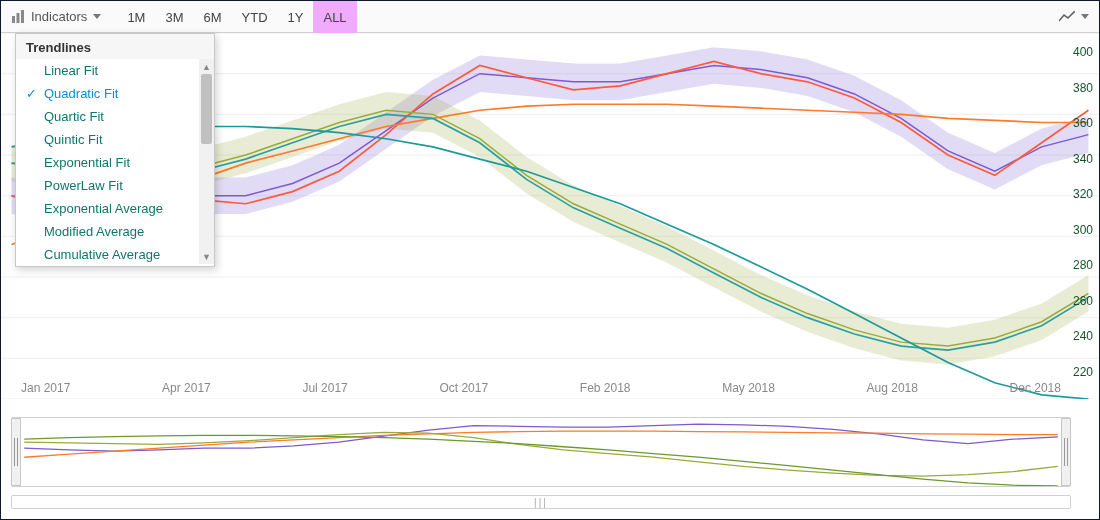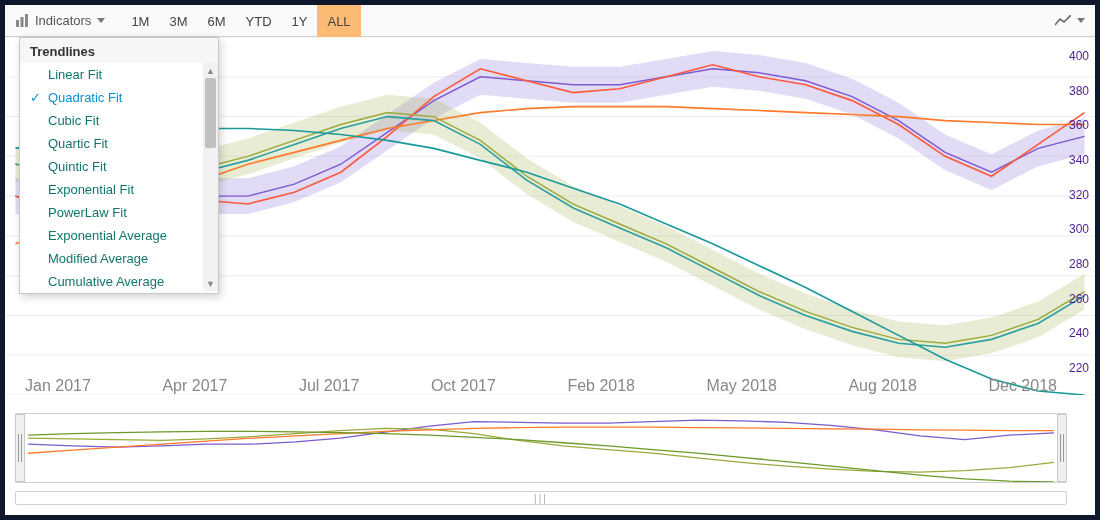--- a/index.html
+++ b/index.html
@@ -1,33 +1,33 @@
 <!DOCTYPE html>
 <html><head>
 <meta charset="utf-8">
 <style>
   * { box-sizing: border-box; margin: 0; padding: 0; }
   body { font-family: "Segoe UI", Arial, sans-serif; font-size: 13px; color: #444; background: #fff; }
-  .frame { width: 1100px; height: 520px; position: relative; border: 5px solid #0f172a; overflow: hidden; }
+  .frame { width: 1100px; height: 520px; position: relative; border: 1px solid #0f172a; overflow: hidden; }
   
   .toolbar { height: 32px; border-bottom: 1px solid #d0d0d0; background: #fafafa; display: flex; align-items: stretch; }
   .toolbar .btn { display: flex; align-items: center; padding: 0 10px; border-right: 0; cursor: pointer; color: #555; }
   .toolbar .btn.primary { font-weight: 400; }
   .toolbar .sep { width: 6px; }
   .toolbar .range { padding: 16px 10px; display: flex; align-items: center; cursor: pointer; }
-  .toolbar .range.active { background: #fdba74; }
+  .toolbar .range.active { background: #f0abfc; }
   .toolbar .spacer { flex: 1; }
   .caret-down { display:inline-block; margin-left:6px; width:0; height:0; border-left:4px solid transparent; border-right:4px solid transparent; border-top:5px solid #777; }
   .icon-bars svg, .icon-trend svg { display:block; }
   
   .chart-wrap { position: absolute; top: 32px; left: 0; right: 0; bottom: 0; }
   .chart-main { position: absolute; top: 0; left: 0; right: 0; bottom: 120px; }
   .chart-main svg { width: 100%; height: 100%; }
-  .xaxis { position: absolute; left: 10px; right: 28px; top: calc(100% - 120px - 18px); display: flex; justify-content: space-between; color: #888; font-size: 16px; padding: 0 10px; }
-  .yaxis { position: absolute; right: 6px; top: 12px; bottom: 140px; display: flex; flex-direction: column; justify-content: space-between; align-items: flex-end; color: #4c1d95; font-size: 12px; }
+  .xaxis { position: absolute; left: 10px; right: 28px; top: calc(100% - 120px - 18px); display: flex; justify-content: space-between; color: #888; font-size: 12px; padding: 0 10px; }
+  .yaxis { position: absolute; right: 6px; top: 12px; bottom: 140px; display: flex; flex-direction: column; justify-content: space-between; align-items: flex-end; color: #14532d; font-size: 12px; }
   
   .overview { position: absolute; left: 10px; right: 28px; bottom: 32px; height: 70px; border: 1px solid #d0d0d0; border-radius: 2px; }
   .overview svg { width:100%; height:100%; display:block; }
   .ov-handle { position:absolute; top:0; bottom:0; width:10px; background:#f0f0f0; border:1px solid #c8c8c8; display:flex; align-items:center; justify-content:center; cursor:ew-resize; }
   .ov-handle.left { left:-1px; }
   .ov-handle.right { right:-1px; }
   .ov-handle .grip { width:4px; height:28px; border-left:1px solid #999; border-right:1px solid #999; }
   .hscroll { position:absolute; left:10px; right:28px; bottom:10px; height:14px; border:1px solid #d0d0d0; border-radius:2px; display:flex; align-items:center; justify-content:center; color:#aaa; font-size:10px; letter-spacing:2px; }
   
   .dropdown { position:absolute; top:32px; left:14px; width:200px; background:#fff; border:1px solid #c8c8c8; box-shadow:2px 3px 8px rgba(0,0,0,0.18); z-index:10; }
@@ -82,21 +82,20 @@
       <span>Trendlines</span>
     </div>
     <div class="list" id="dd-list">
       <div class="scrollbar">
         <div class="arrow">▲</div>
         <div class="thumb"></div>
         <div class="arrow" style="position:absolute;bottom:0;left:0;right:0">▼</div>
       </div>
     <div class="item">Linear Fit</div>
         <div class="item selected">Quadratic Fit</div>
-        <div class="item">Cubic Fit</div>
         <div class="item">Quartic Fit</div>
         <div class="item">Quintic Fit</div>
         <div class="item">Exponential Fit</div>
         <div class="item">PowerLaw Fit</div>
         <div class="item">Exponential Average</div>
         <div class="item">Modified Average</div>
         <div class="item">Cumulative Average</div>
       </div>
   </div>
 

